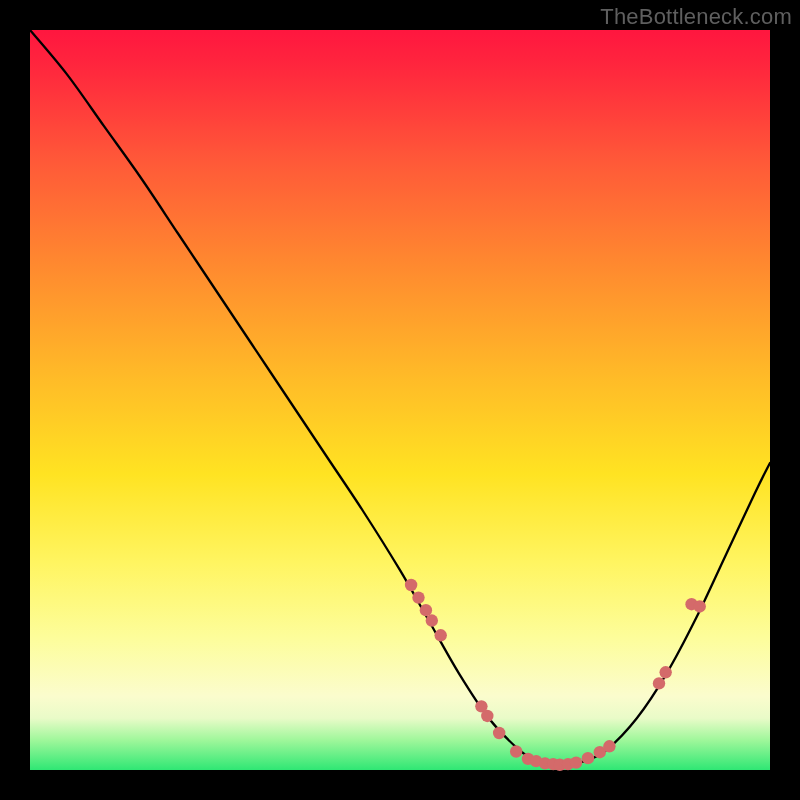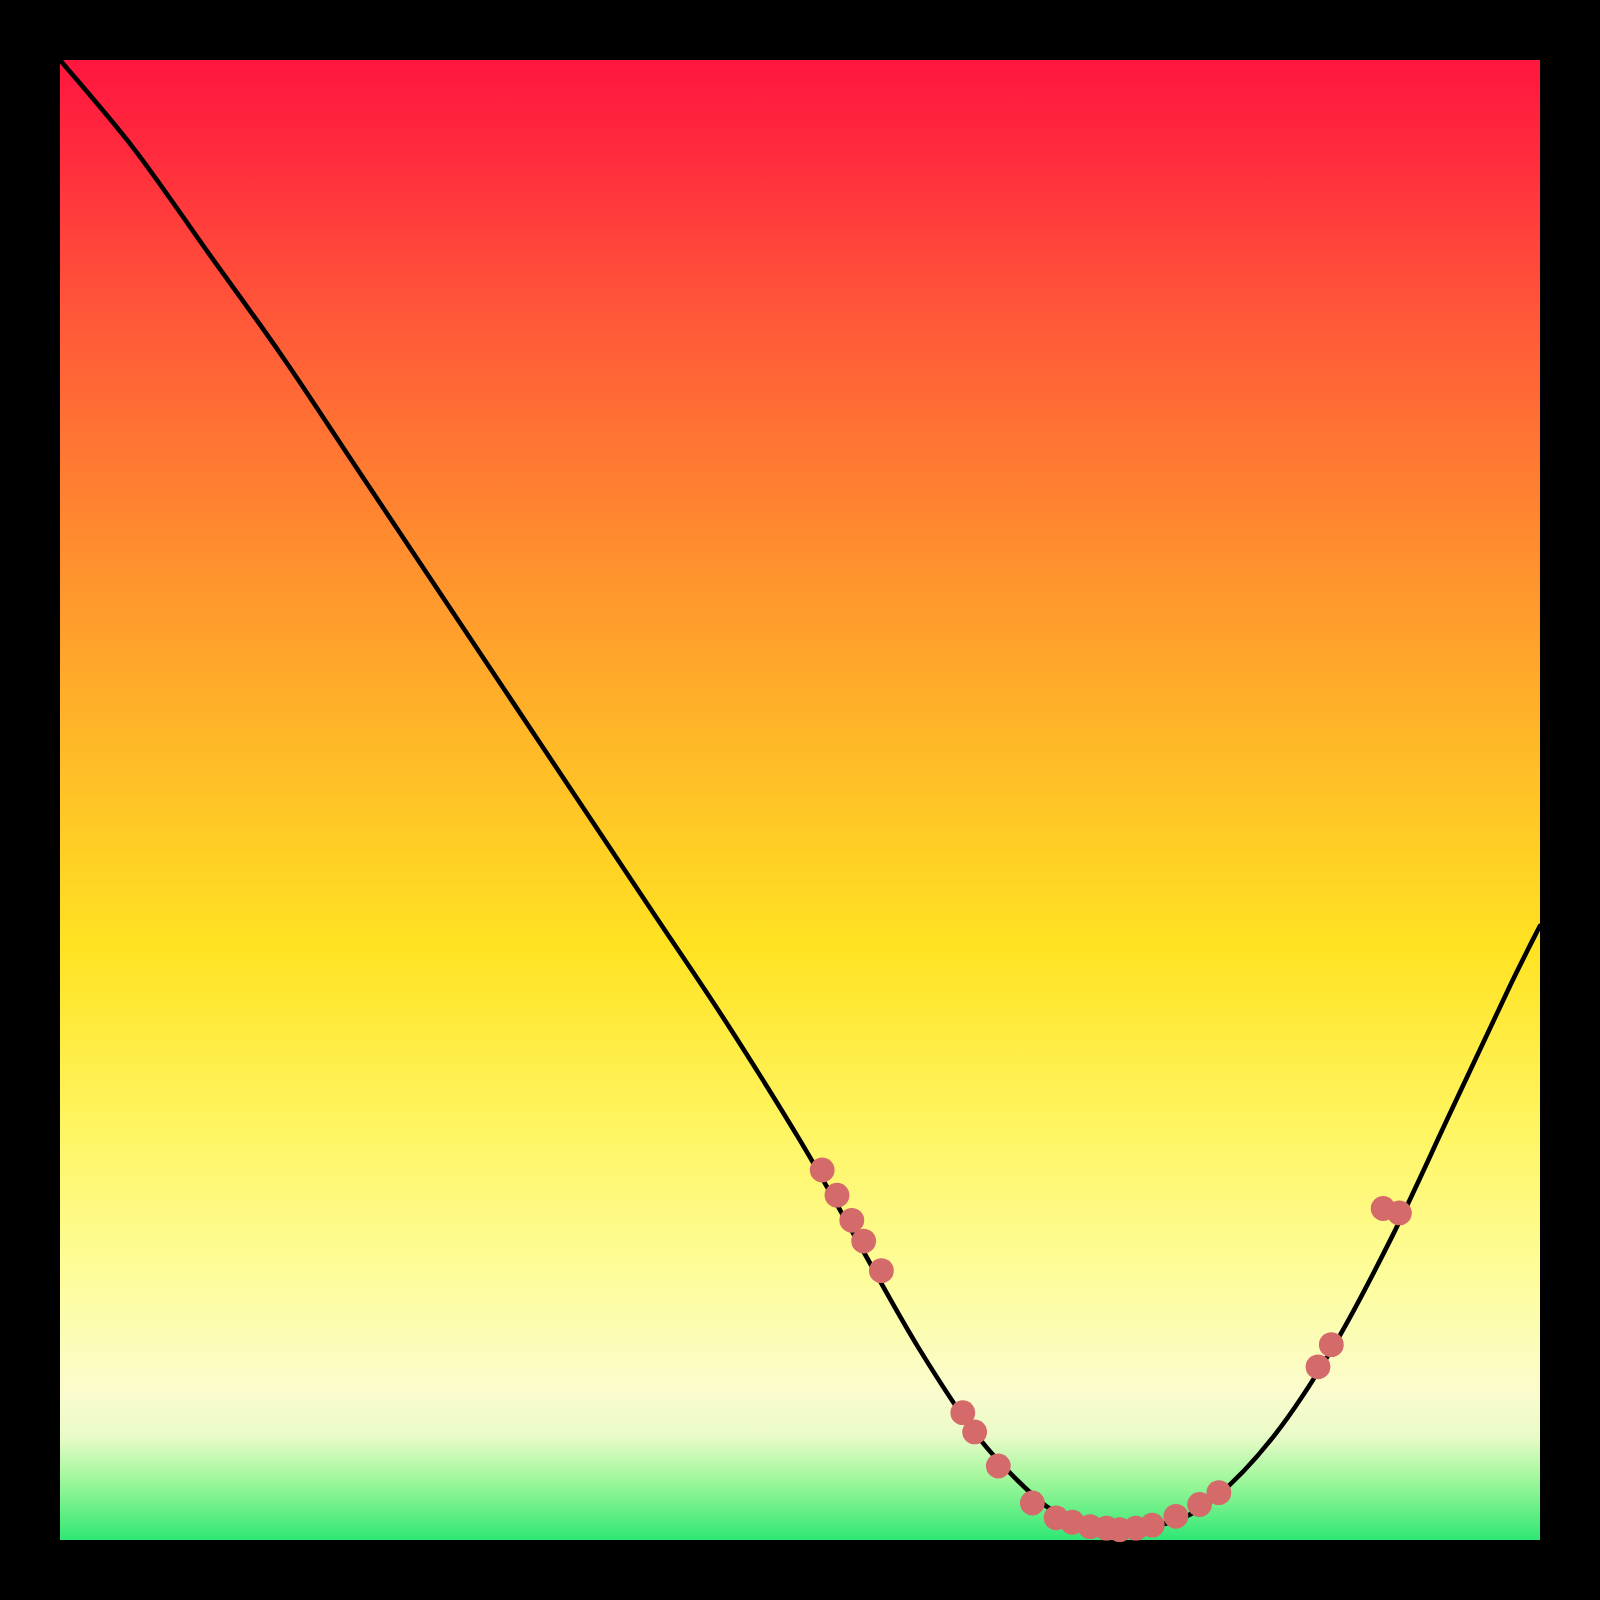--- a/index.html
+++ b/index.html
@@ -97,13 +97,14 @@
           <circle cx="557.96" cy="728.16" r="6.2" class="marker"></circle>
           <circle cx="569.80" cy="722.24" r="6.2" class="marker"></circle>
           <circle cx="579.42" cy="716.32" r="6.2" class="marker"></circle>
           <circle cx="629.00" cy="653.42" r="6.2" class="marker"></circle>
           <circle cx="635.66" cy="642.32" r="6.2" class="marker"></circle>
           <circle cx="661.56" cy="574.24" r="6.2" class="marker"></circle>
           <circle cx="669.70" cy="576.46" r="6.2" class="marker"></circle>
         </g>
     </svg>
   </div>
+  <div class="watermark">TheBottleneck.com</div>
 </div>
 
 </body></html>

